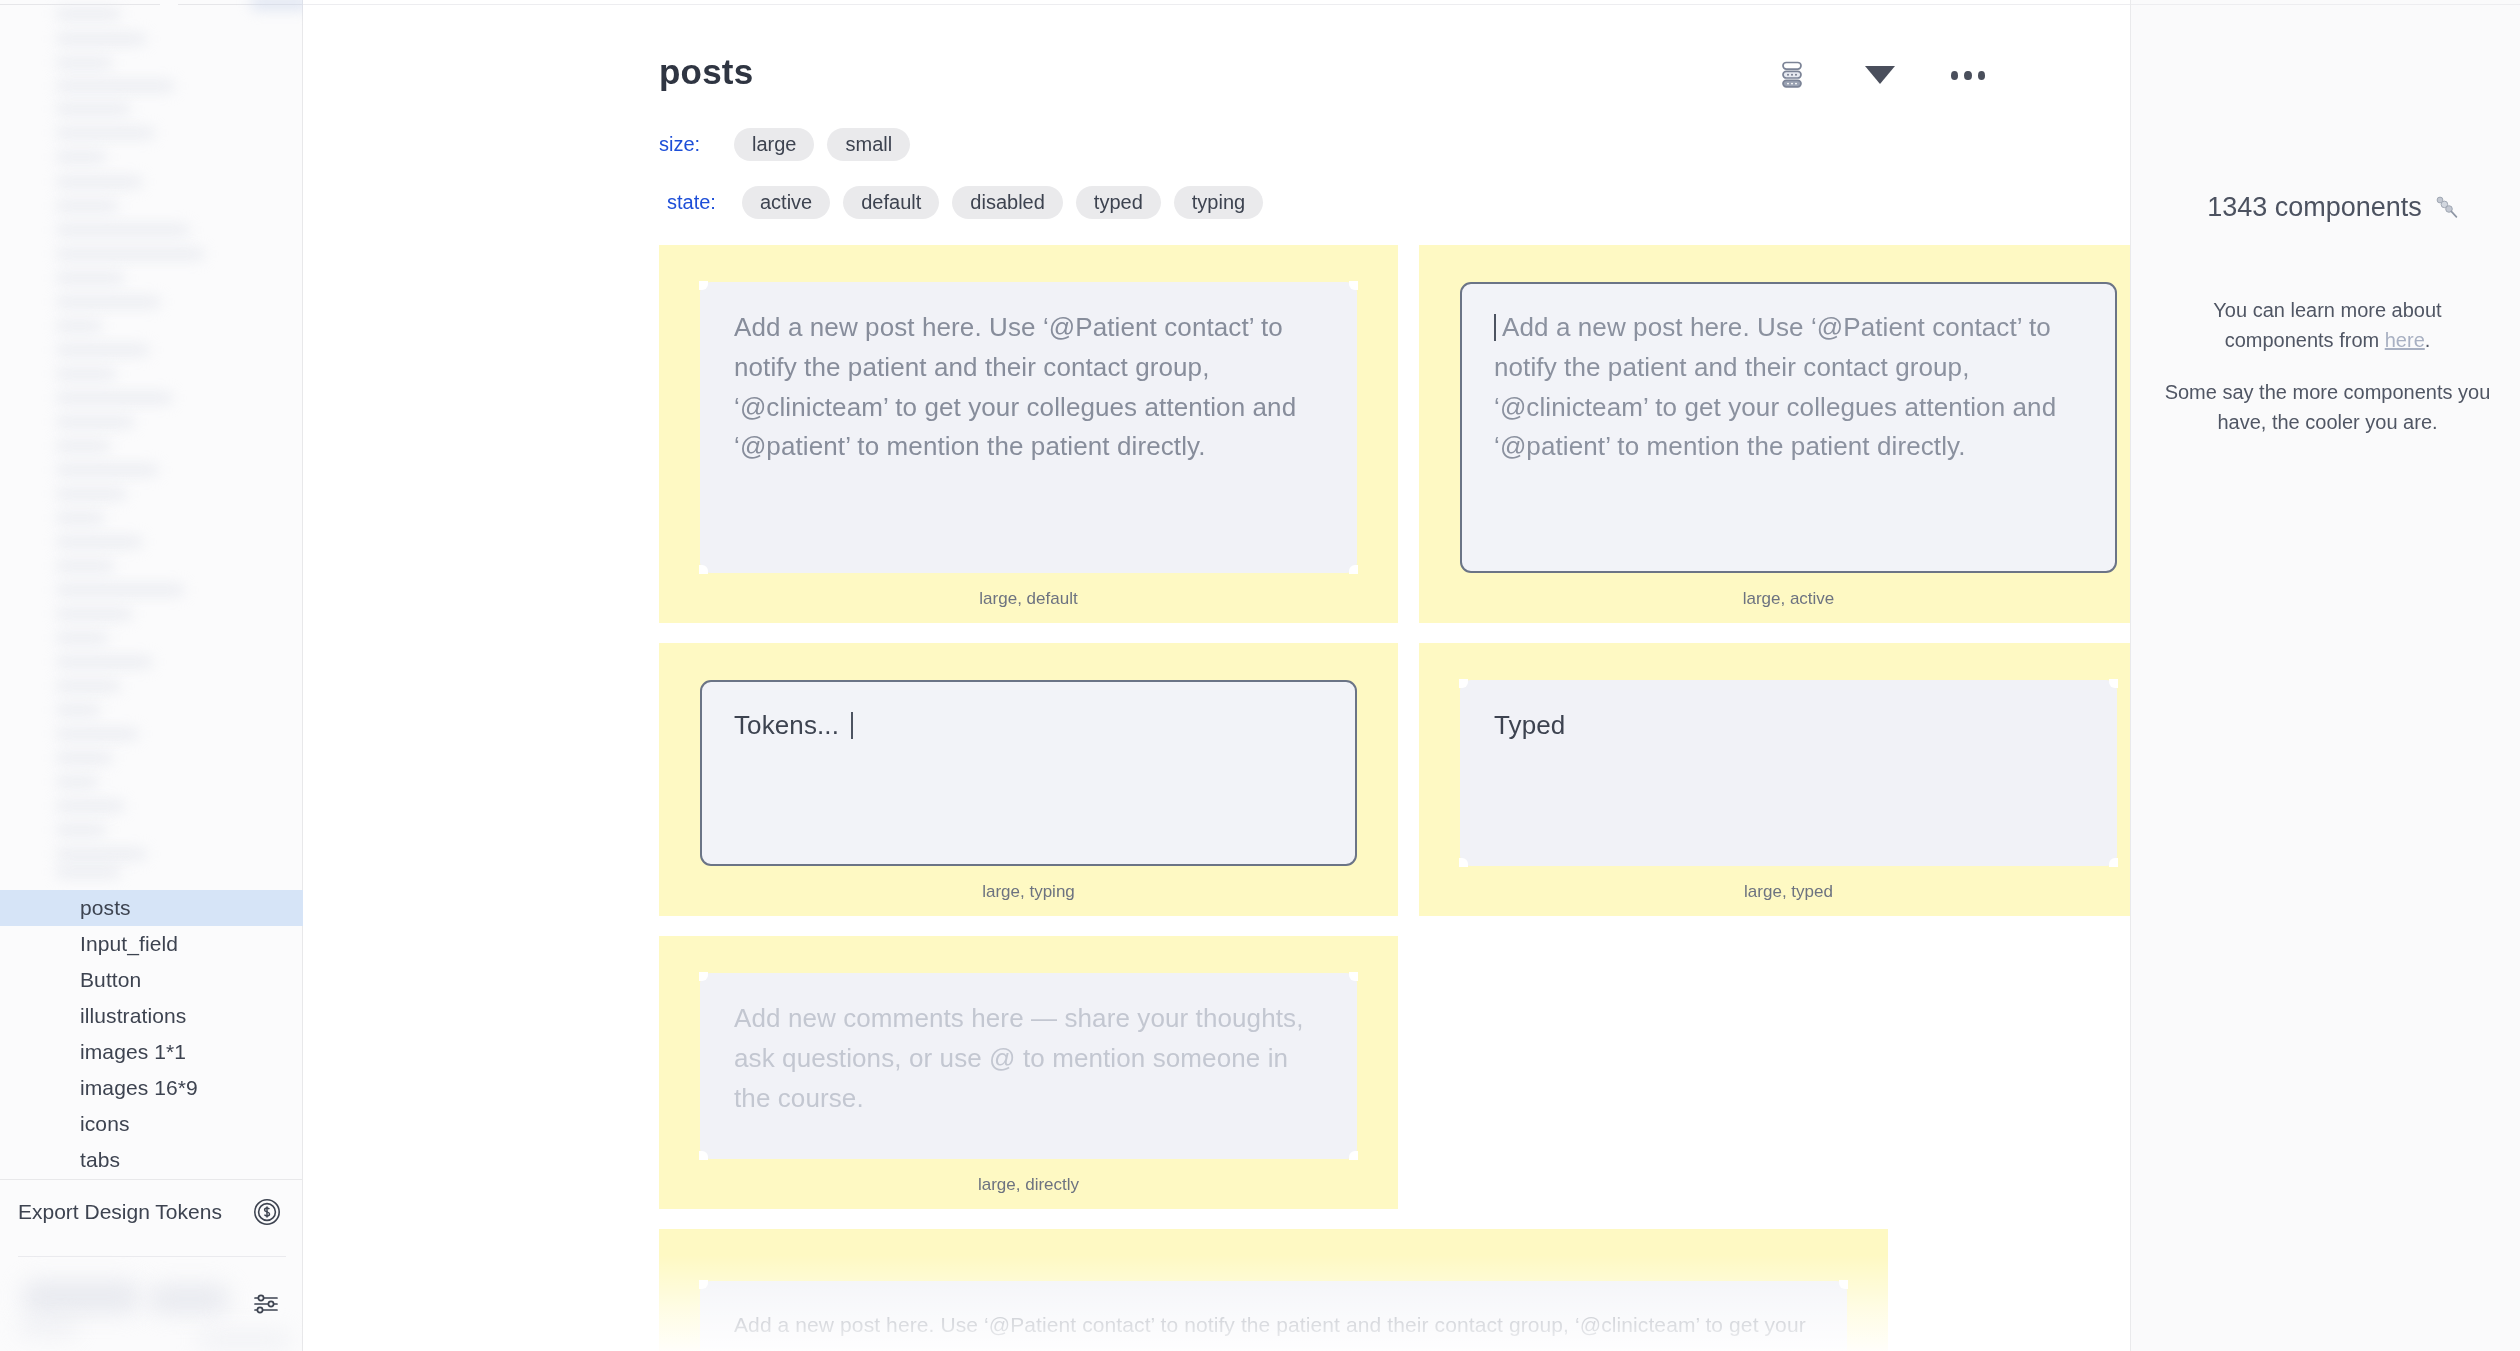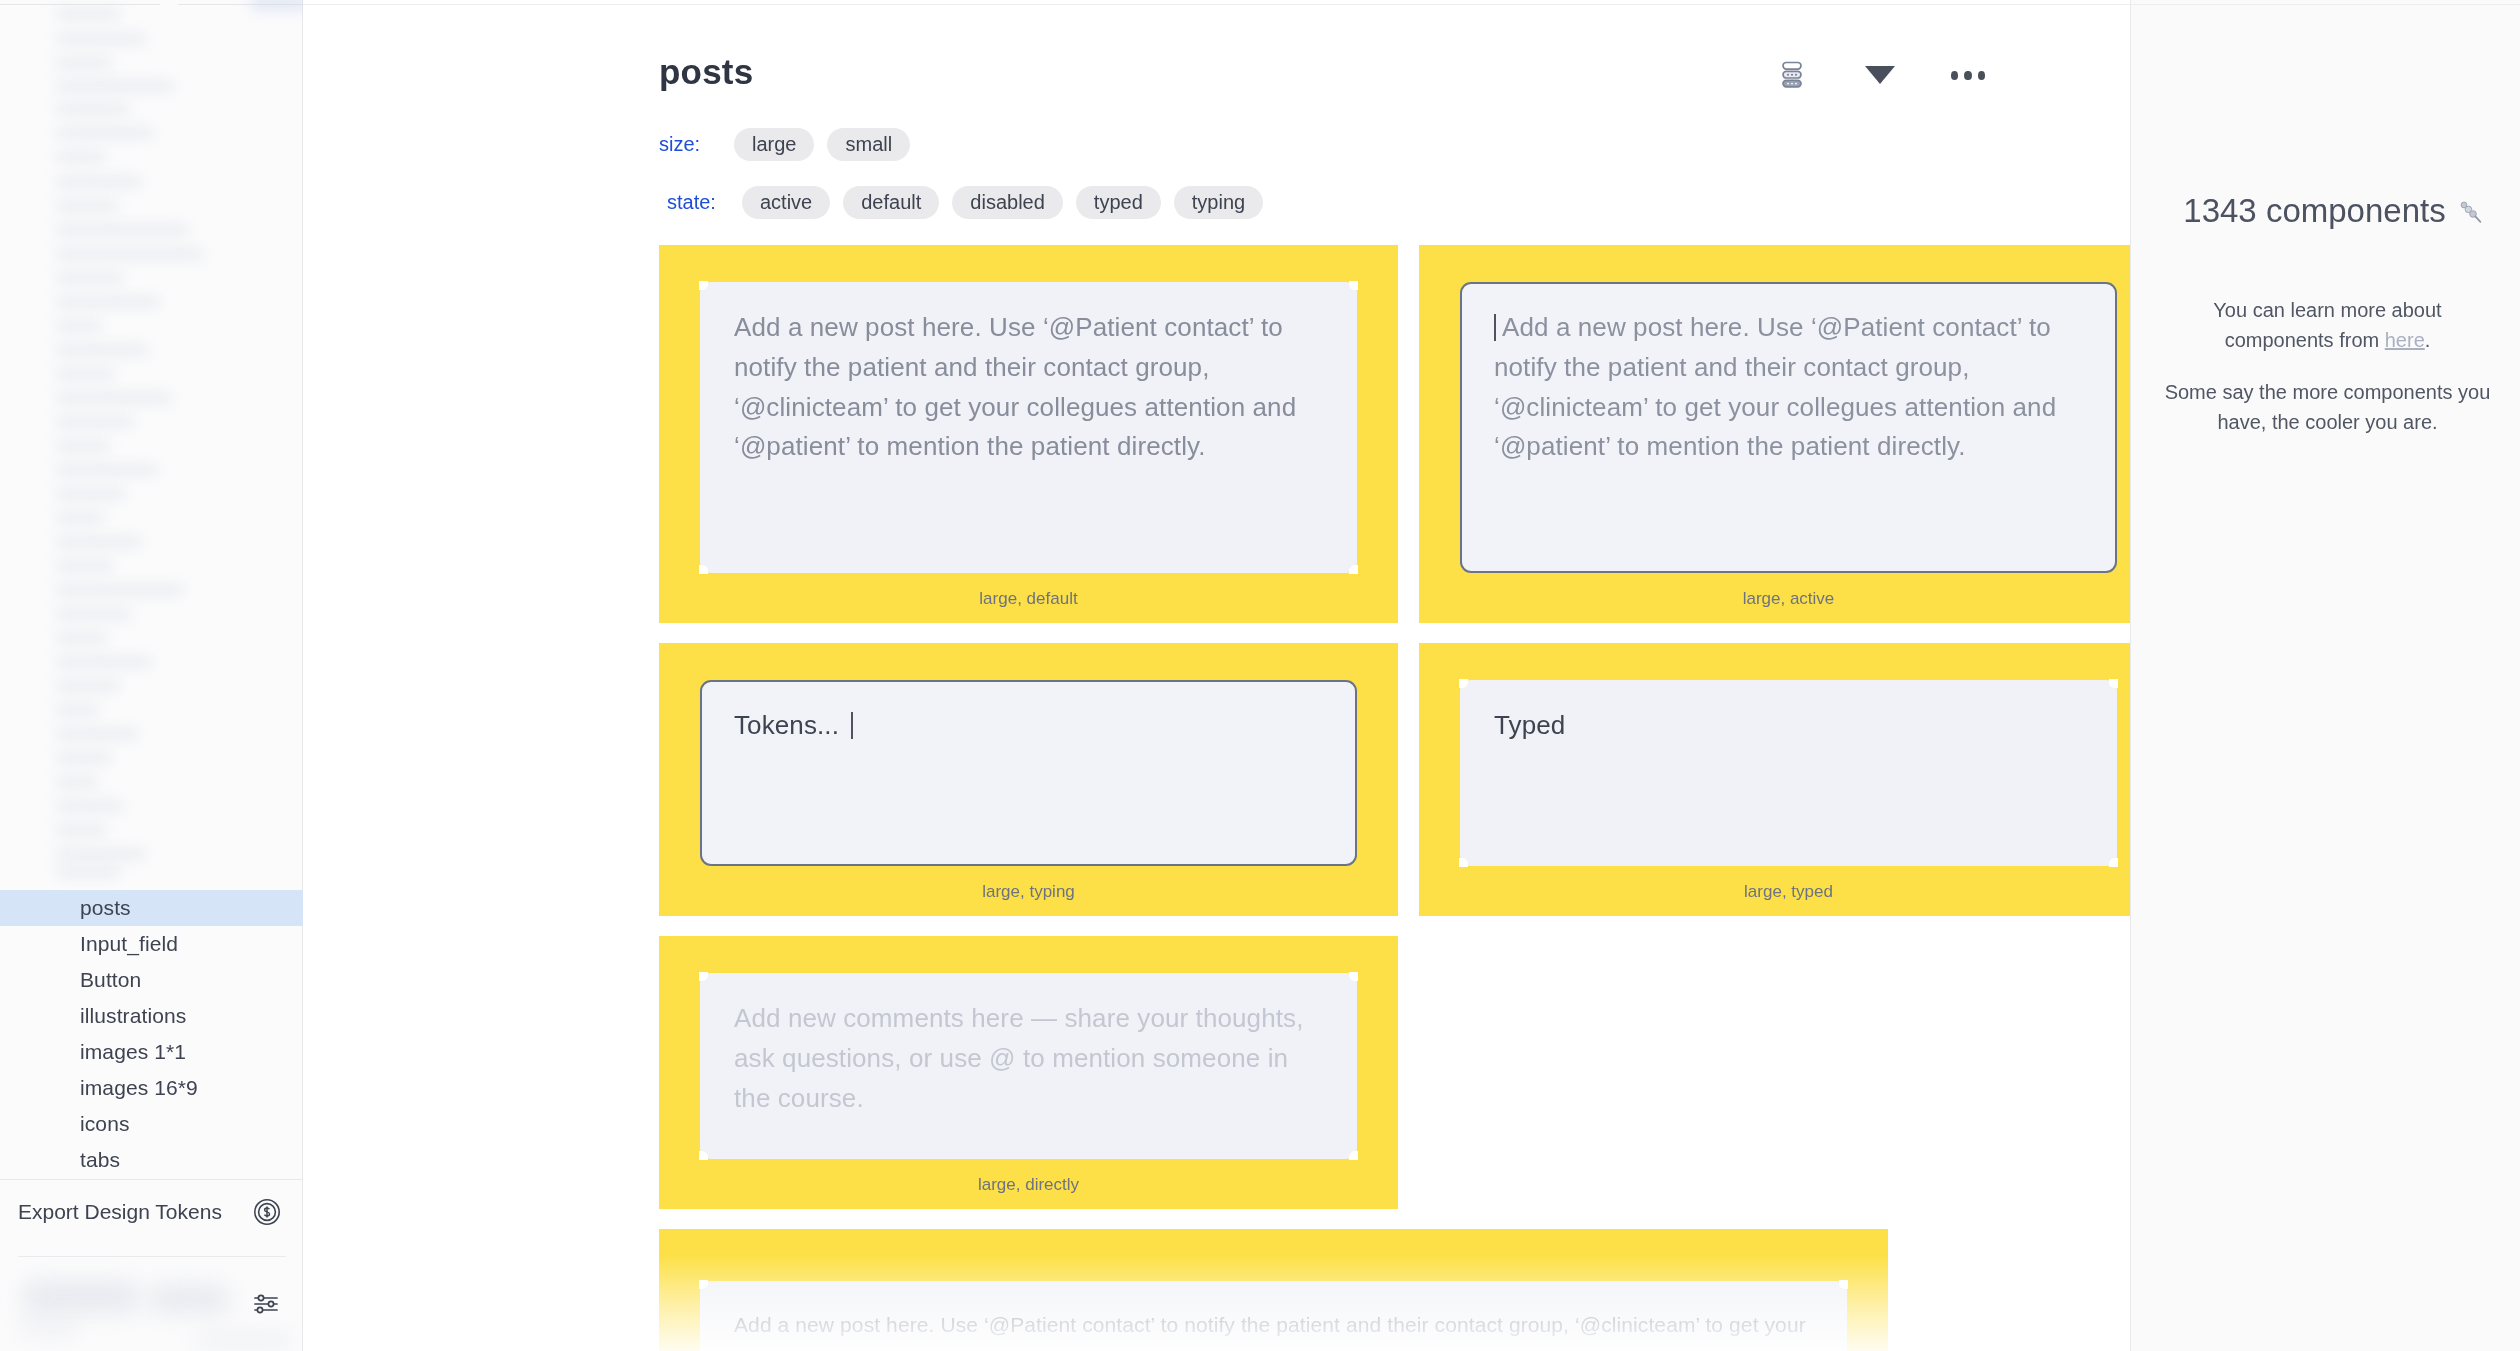--- a/index.html
+++ b/index.html
@@ -91,21 +91,21 @@
   .chip {
     background: #eaeaec; border-radius: 17px; height: 33px;
     padding: 0 18px; display: flex; align-items: center; justify-content: center;
     font-size: 20px; color: #3d4350; white-space: nowrap;
   }
 
   
   .grid { position: absolute; left: 356px; top: 245px; width: 1500px; }
   .grow { display: flex; gap: 21px; margin-bottom: 20px; }
   .cell {
-    background: #fde047;
+    background: #fef9c3;
     display: flex; flex-direction: column; align-items: center;
     padding: 37px 41px 0 41px;
   }
   .cell.w1 { width: 739px; }
   .cell.wide { width: 1229px; padding: 52px 41px 0 41px; }
   .cell-cap { font-size: 17px; color: #6d7380; margin-top: 16px; margin-bottom: 14px; }
 
   .ibox {
     width: 100%;
     background: #f1f2f7;
@@ -148,21 +148,21 @@
   
   .rightpanel {
     width: 390px; flex: 0 0 390px; height: 1351px;
     background: #fafafb;
     border-left: 1px solid #eaeaec;
     position: relative;
   }
   .rp-topline { position:absolute; left:0; top:4px; right:0; height:1px; background:#ededf0; }
   .rp-count {
     position: absolute; left: 16px; right: 0; top: 192px;
-    text-align: center; font-size: 33px; color: #4c5260;
+    text-align: center; font-size: 27px; color: #4c5260;
     display: flex; align-items: center; justify-content: center; gap: 9px;
   }
   .needle-icon { width: 29px; height: 29px; }
   .rp-body {
     position: absolute; left: 26px; right: 22px; top: 295px;
     text-align: center; font-size: 20px; line-height: 1.5; color: #505664;
   }
   .rp-body p + p { margin-top: 22px; }
   .rp-link { color: #a8b0c2; }
 </style>

